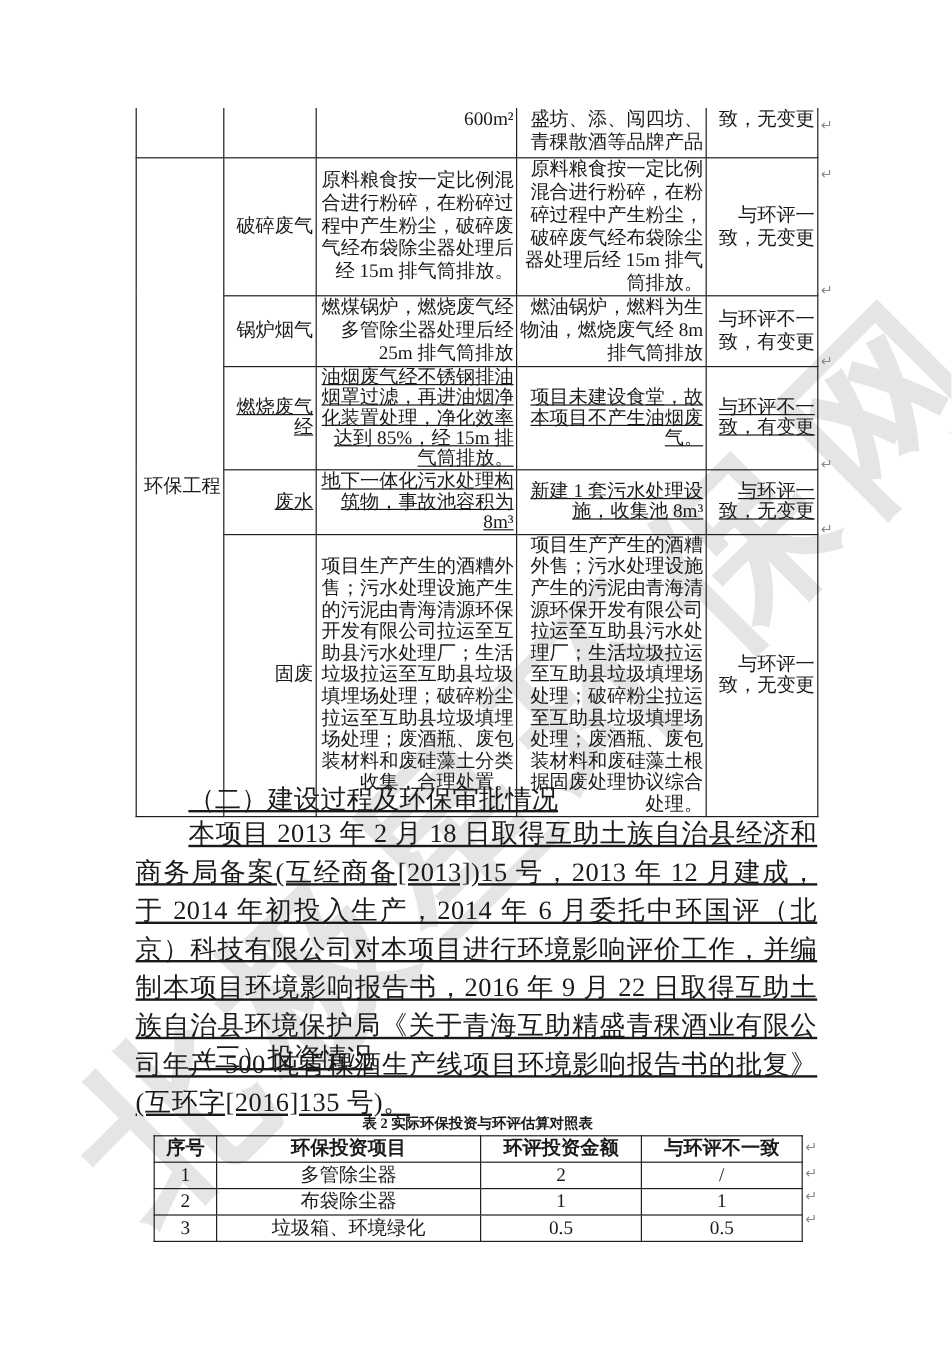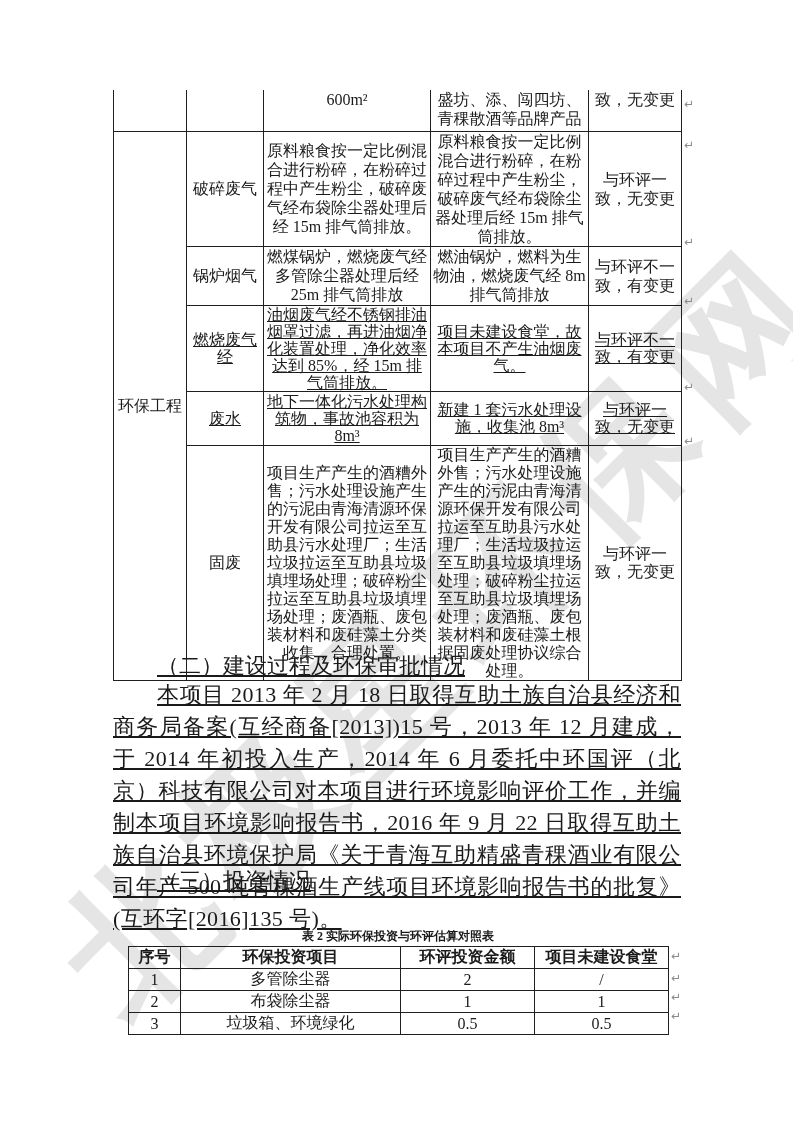--- a/index.html
+++ b/index.html
@@ -21,21 +21,21 @@
     z-index:0; pointer-events:none;
   }
   
   table { border-collapse:collapse; table-layout:fixed; position:absolute; z-index:2; }
   td, th {
     border:1px solid #1f1f1f;
     font-size:16px; text-align:center; vertical-align:middle;
     padding:0 2px; overflow:hidden;
   }
   #env-table { left:113px; top:90px; width:568px; }
-  #env-table td { line-height:19px; }
+  #env-table td { line-height:19px;text-align:right; }
   #env-table tr.carryover td { border-top:none; vertical-align:top; }
   #env-table tr.lh17 td { line-height:17px;text-decoration:underline; }
   #env-table tr.lh18 td { line-height:18px;margin-left:44px; }
   
   .abs { position:absolute; z-index:2; }
   .bodyline { left:113px; width:568px; font-size:22px;text-decoration:underline; }
   .indent { text-indent:2em; }
   .para { text-align:justify; line-height:32px; letter-spacing:0.4px; }
   #t2-title { left:128px; top:928px; width:540px; text-align:center;
               font-weight:bold; font-size:12px; }
@@ -123,21 +123,21 @@
       <col style="width:52px">
         <col style="width:220px">
       <col style="width:134px">
         <col style="width:134px">
     </colgroup>
     <tbody>
         <tr style="height:22px">
       <th>序号</th>
       <th>环保投资项目</th>
       <th>环评投资金额</th>
-      <th>项目未建设食堂</th>
+      <th>与环评不一致</th>
     </tr>
     <tr style="height:19px">
       <td>1</td>
       <td>多管除尘器</td>
       <td>2</td>
       <td>/</td>
     </tr>
     <tr style="height:19px">
       <td>2</td>
       <td>布袋除尘器</td>

